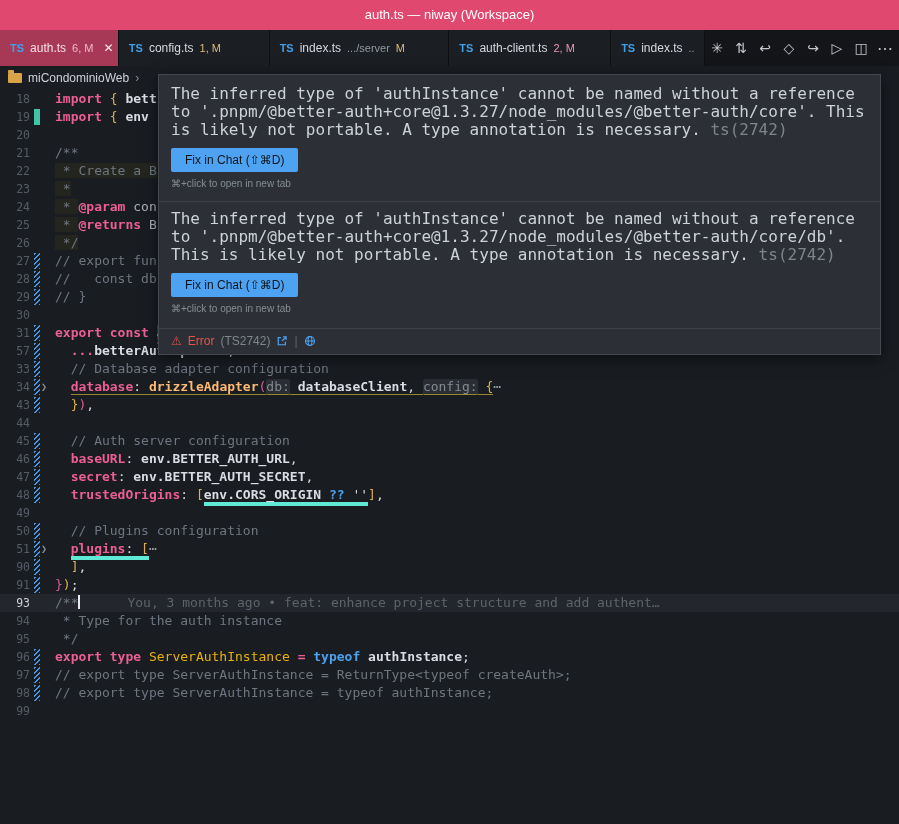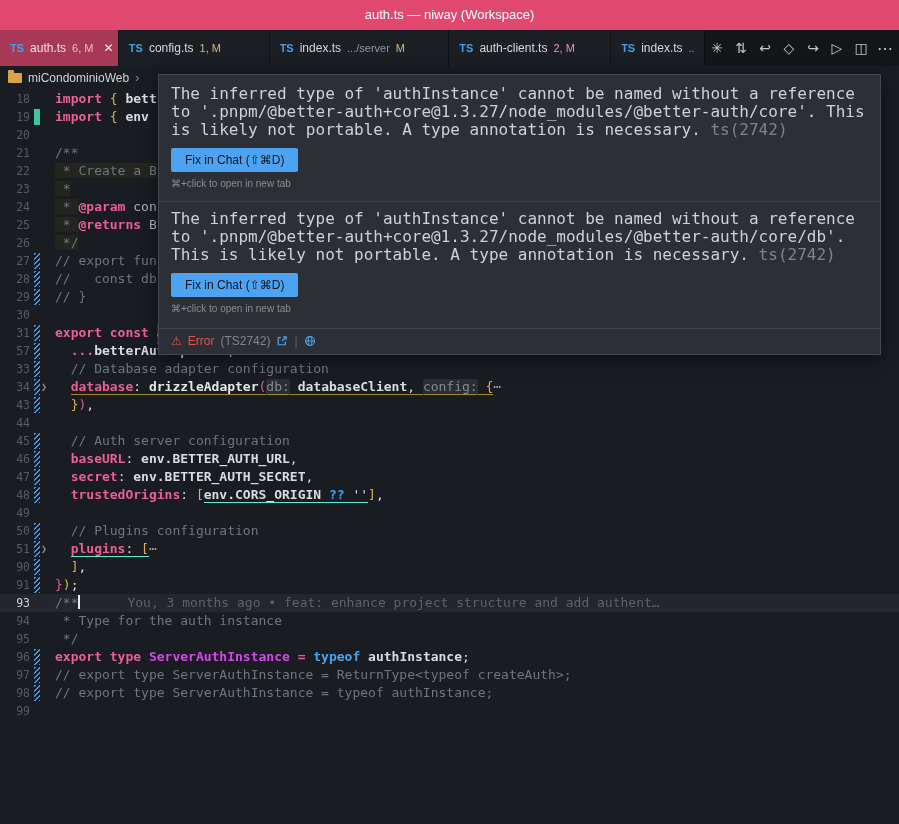--- a/index.html
+++ b/index.html
@@ -38,36 +38,36 @@
   .row.cur { background:#23262c; }
   .ln { position:absolute; left:0; top:0; width:30px; text-align:right; color:#565c66; font-size:11.5px; font-family:"DejaVu Sans Mono", monospace; }
   .row.cur .ln { color:#ced2d8; }
   .gut { position:absolute; left:34px; top:1px; width:6px; height:16px; }
   .g-add { background:#41c3a5; }
   .g-mod { background:repeating-linear-gradient(135deg,#4596e0 0,#4596e0 1.5px,transparent 1.5px,transparent 3.6px); }
   .foldc { position:absolute; left:41px; top:0; color:#8a9097; font-size:10px; }
   .content { position:absolute; left:55px; top:0; }
 
   .c-kw { color:#ec5f94; font-weight:bold; }
-  .c-fn { color:#e5e5e5; font-weight:bold; }
-  .c-ty { color:#d946ef; font-weight:bold; }
+  .c-fn { color:#fdba74; font-weight:bold; }
+  .c-ty { color:#eab308; font-weight:normal; }
   .c-id { color:#d9dde3; font-weight:bold; }
   .c-tx { color:#d9dde3; }
   .c-cm { color:#6e7681; }
   .c-dk { background:#23251e; }
   .c-doc { color:#aab1ba; }
   .c-op { color:#4ba3ee; font-weight:bold; }
   .c-br1 { color:#dcb050; }
   .c-br2 { color:#d65f9e; }
   .c-hint { color:#848b94; background:#2a2e34; border-radius:2px; }
   .c-fold { color:#9aa0a8; }
   .c-blame { color:#5d636b; }
   .c-errw { color:#d9dde3; font-weight:bold; background:#3d424a; text-decoration:underline wavy #e0517c 1px; text-underline-offset:3px; }
   .c-uy { border-bottom:1px solid #9a8530; }
-  .c-ub { border-bottom:1px solid #5eead4; }
+  .c-ub { border-bottom:4px solid #5eead4; }
   .cursor { display:inline-block; width:2px; height:14px; background:#e8eaed; vertical-align:-2px; }
 
   
   .hover { position:absolute; left:158px; top:74px; width:723px; background:#2c3036; border:1px solid #45494f; box-shadow:0 4px 14px rgba(0,0,0,.5); z-index:10; padding:8px 0 0 0; }
   .hv-section { padding:2px 12px 4px 12px; }
   .hv-msg { font-family:"DejaVu Sans Mono", monospace; font-size:16px; line-height:18px; color:#cdd2d8; word-break:break-word; }
   .hv-code { color:#7e848d; }
   .hv-btn { display:inline-block; margin:9px 0 2px 0; background:#4da3f2; color:#10151b; font-size:12px; padding:5px 14px; border-radius:2px; border:none; font-family:"Liberation Sans", sans-serif; cursor:pointer; }
   .hv-hint { font-size:10px; color:#868d96; margin:4px 0 6px 0; }
   .hv-divider { border-top:1px solid #3a3f45; margin:2px 0 6px 0; }

